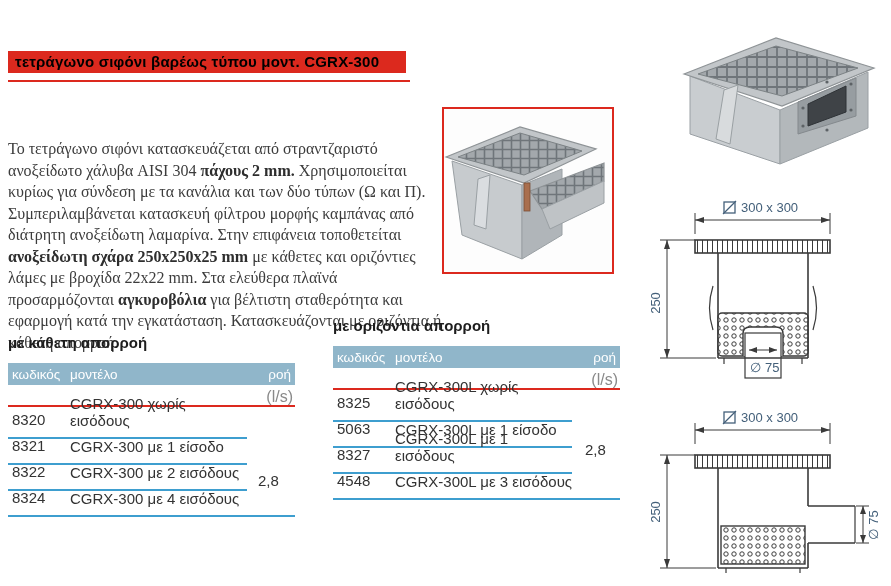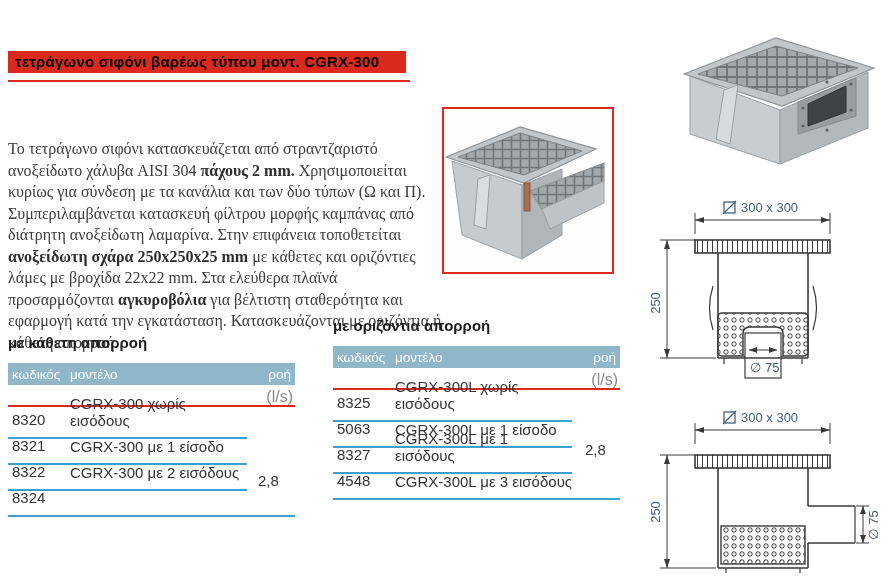--- a/index.html
+++ b/index.html
@@ -141,20 +141,21 @@
       <div class="trow">
         <span class="td-code">8321</span>
         <span class="td-model">CGRX-300 με 1 είσοδο</span>
       </div>
       <div class="trow">
         <span class="td-code">8322</span>
         <span class="td-model">CGRX-300 με 2 εισόδους</span>
       </div>
       <div class="trow wide">
         <span class="td-code">8324</span>
+        <span class="td-model">CGRX-300 με 4 εισόδους</span>
       </div>
     </div>
     <div class="flowval">2,8</div>
   </section>
 
   <section class="ptable t2">
     <h3>με οριζόντια απορροή</h3>
     <div class="thead">
       <span class="th-code">κωδικός</span>
       <span class="th-model">μοντέλο</span>

